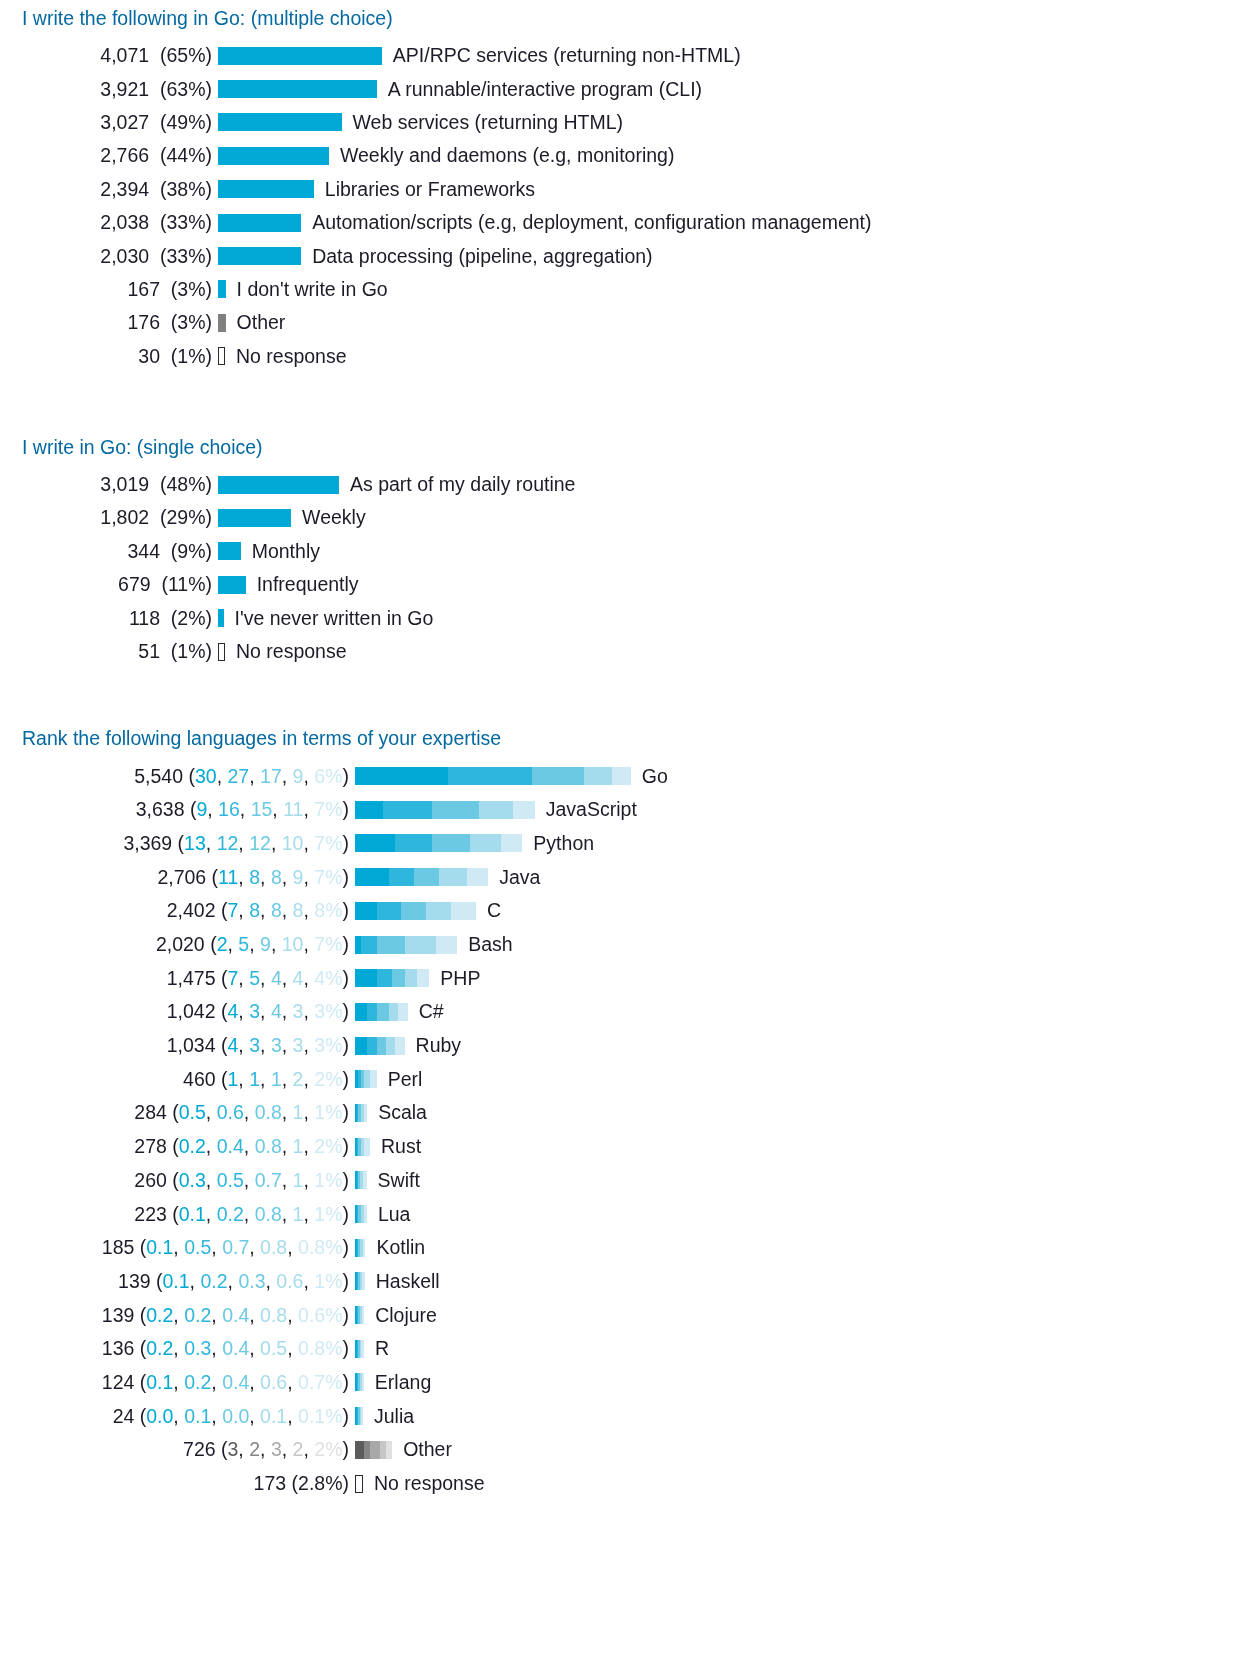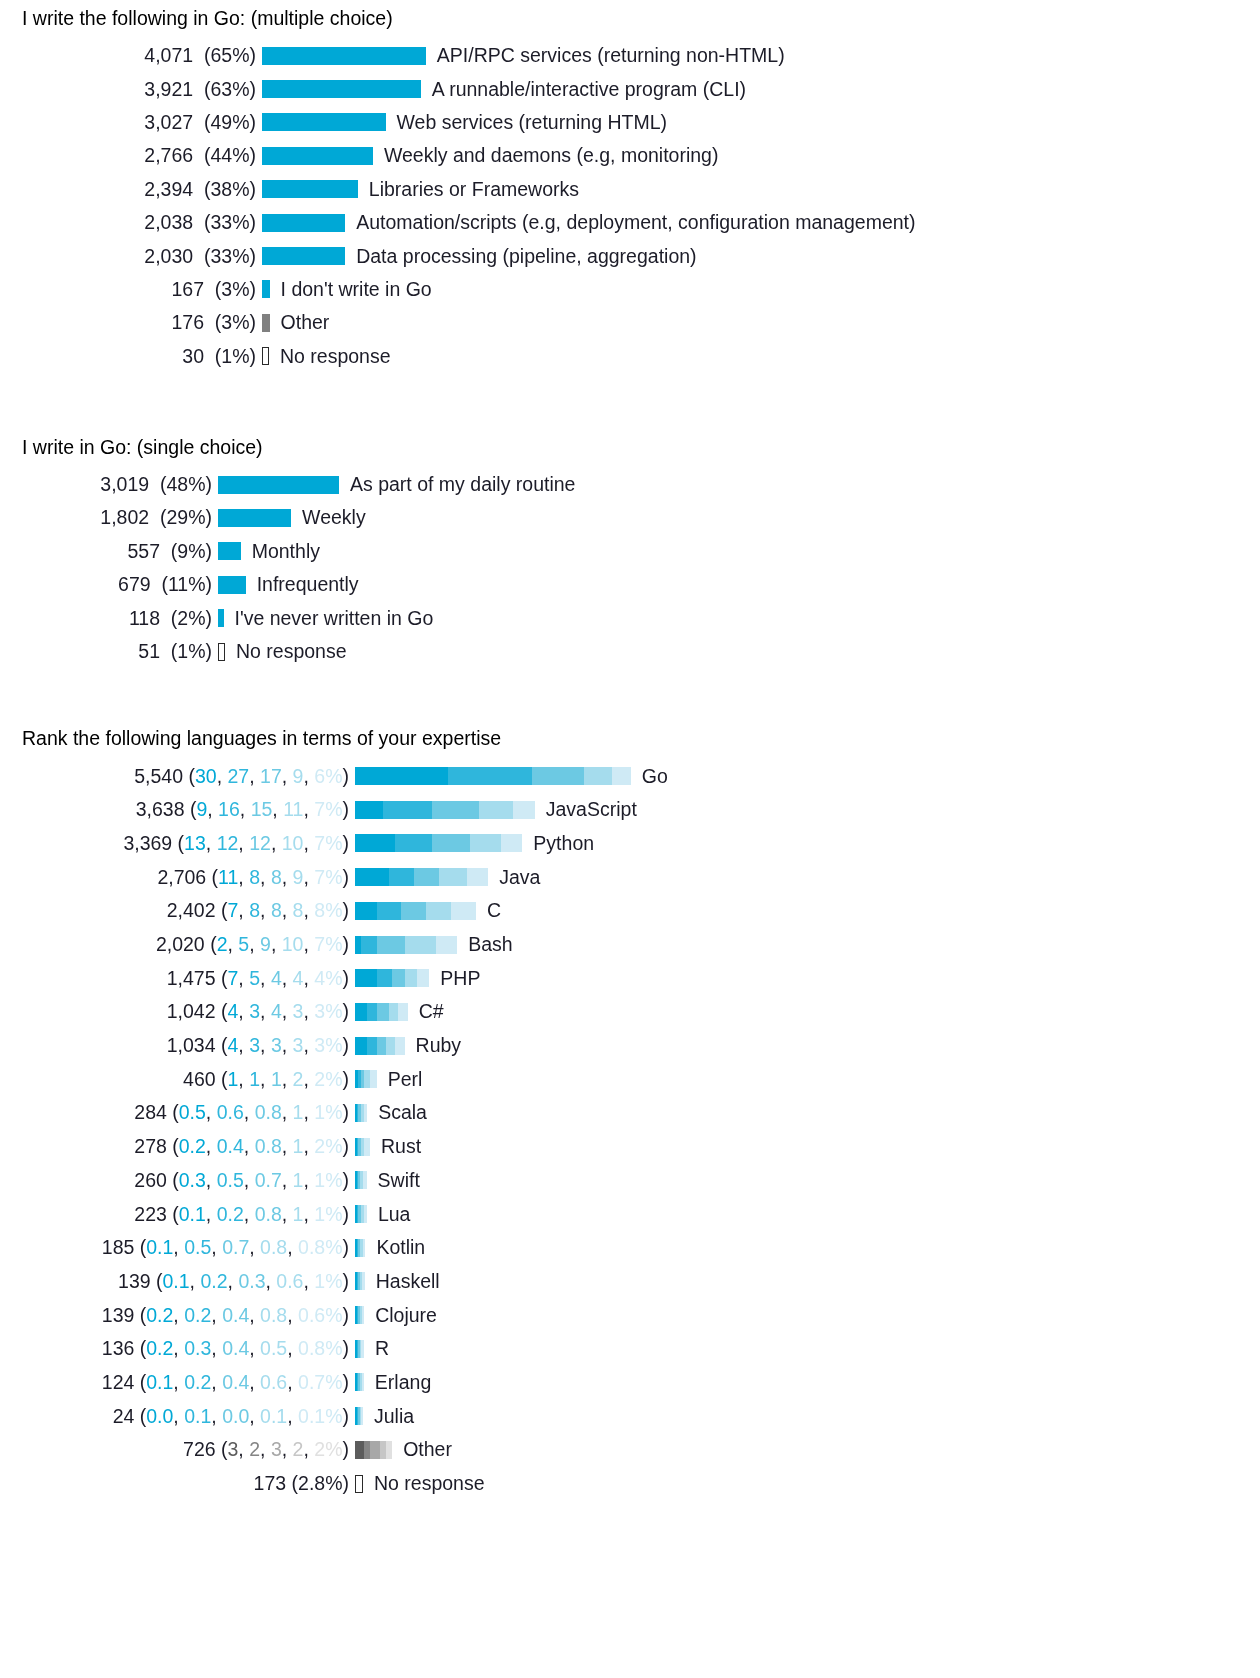--- a/index.html
+++ b/index.html
@@ -13,21 +13,21 @@
     font-family: "Liberation Sans", sans-serif;
     color: #1a1a1a;
     overflow: hidden;
   }
   .page { position: relative; width: 1260px; height: 1678px; padding: 0; }
 
   
   .section { position: relative; }
   .section-title {
     font-size: 19.5px;
-    color: #000000;
+    color: #0369a1;
     line-height: 24px;
     padding-left: 22px;
     white-space: nowrap;
   }
   .rows { margin-top: 9px; }
 
   
   .row {
     display: flex;
     align-items: center;
@@ -38,21 +38,21 @@
 
   
   .num {
     font-size: 19.5px;
     color: #1c1c28;
     text-align: right;
     padding-right: 6px;
     flex: 0 0 auto;
     font-variant-numeric: tabular-nums;
   }
-  .num-s1 { width: 262px; }
+  .num-s1 { width: 218px; }
   .num-s2 { width: 218px; }
   .num-s3 { width: 355px; }
 
   
   .barwrap {
     flex: 0 0 auto;
     display: flex;
     align-items: center;
     height: 33px;
   }
@@ -184,21 +184,21 @@
           <div class="lab">As part of my daily routine</div>
         </div>
         <div class="row">
           <div class="num num-s2"><span>1,802</span>&nbsp;&nbsp;<span>(29%)</span></div>
           <div class="barwrap">
             <div class="bar" style="width: 73.1px;"></div>
           </div>
           <div class="lab">Weekly</div>
         </div>
         <div class="row">
-          <div class="num num-s2"><span>557</span>&nbsp;&nbsp;<span>(9%)</span></div>
+          <div class="num num-s2"><span>344</span>&nbsp;&nbsp;<span>(9%)</span></div>
           <div class="barwrap">
             <div class="bar" style="width: 22.7px;"></div>
           </div>
           <div class="lab">Monthly</div>
         </div>
         <div class="row">
           <div class="num num-s2"><span>679</span>&nbsp;&nbsp;<span>(11%)</span></div>
           <div class="barwrap">
             <div class="bar" style="width: 27.7px;"></div>
           </div>

